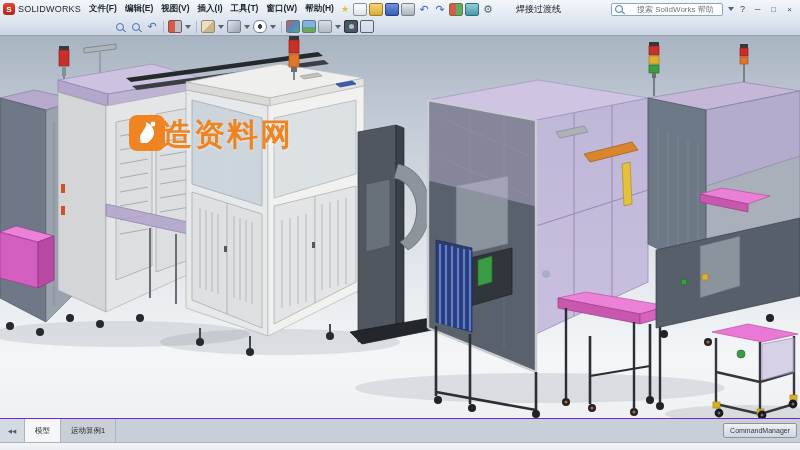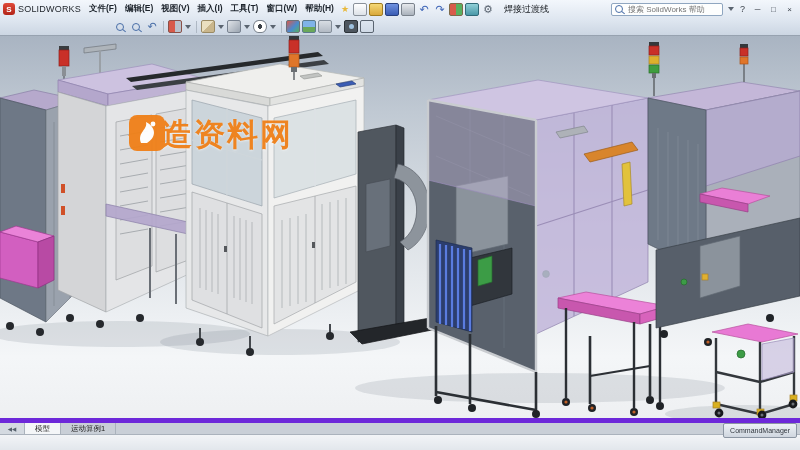--- a/index.html
+++ b/index.html
@@ -18,28 +18,28 @@
   .star{color:#e8b93c;font-size:9px;padding:0 3px;}
   .tbi{width:14px;height:13px;border-radius:2px;margin:0 1px;box-sizing:border-box;flex:0 0 auto;}
   .t-glyph{background:none;color:#3f66b8;font-size:11px;line-height:12px;text-align:center;width:14px;}
   .gear{color:#5a6470;}
   .c-page{background:linear-gradient(#ffffff,#dde2e8);border:1px solid #8a919a;}
   .c-folder{background:linear-gradient(#f5d875,#d9a93c);border:1px solid #a07c20;}
   .c-save{background:linear-gradient(#6f92e0,#3a5cb4);border:1px solid #27407e;}
   .c-print{background:linear-gradient(#e6e9ed,#aab2bc);border:1px solid #7a828c;}
   .c-rebuild{background:linear-gradient(90deg,#d85a4a 50%,#58b060 50%);border:1px solid #7c6a4a;}
   .c-props{background:linear-gradient(#8fd0d8,#4a98a8);border:1px solid #2f6a78;}
-  .title{margin-left:8px;font-size:9px;color:#14181d;white-space:nowrap;}
+  .title{margin-left:20px;font-size:9px;color:#14181d;white-space:nowrap;}
   .spacer{flex:1;}
   .search{display:flex;align-items:center;width:112px;height:13px;background:#fdfefe;
           border:1px solid #8fa6c0;border-radius:2px;padding:0 3px;margin:0 3px;box-sizing:border-box;}
   .mgi{width:6px;height:6px;border:1.3px solid #4a6fa8;border-radius:50%;position:relative;flex:0 0 auto;}
   .mgi::after{content:"";position:absolute;left:5px;top:6px;width:4px;height:1.4px;background:#4a6fa8;transform:rotate(40deg);}
   .search input{border:none;outline:none;background:transparent;font-size:8px;color:#6a7686;
-                width:100%;margin-left:3px;font-family:inherit;}
+                width:100%;margin-left:12px;font-family:inherit;}
   .caret{width:0;height:0;border-left:3px solid transparent;border-right:3px solid transparent;
          border-top:4px solid #5a6470;margin:0 2px;flex:0 0 auto;}
   .helpbtn{width:13px;height:12px;font-size:9px;color:#3c434c;display:flex;align-items:center;justify-content:center;}
   .winbtn{width:15px;height:12px;font-size:8px;color:#3c434c;display:flex;align-items:center;
           justify-content:center;margin-left:1px;}
   .row2{height:17px;display:flex;align-items:center;padding-left:112px;}
   .sep{width:1px;height:12px;background:#aeb8c4;margin:0 3px;flex:0 0 auto;}
   .v-prev{color:#4a6fa8;}
   .v-section{background:linear-gradient(90deg,#d85a4a 50%,#b9c2cc 50%);border:1px solid #8a5048;}
   .v-cube{background:linear-gradient(135deg,#eadfc0 50%,#c9b68c 50%);border:1px solid #9a8a64;}
@@ -57,21 +57,21 @@
     background:linear-gradient(180deg,#a9b4c2 0%,#c0c9d3 20%,#dde2e7 52%,#f4f6f8 84%,#eef0f2 100%);}
   .viewport svg{position:absolute;left:0;top:0;}
   .watermark{position:absolute;left:128px;top:78px;display:flex;align-items:center;gap:8px;
              opacity:.95;pointer-events:none;}
   .wm-text{font-size:31px;font-weight:bold;color:#f08018;letter-spacing:2px;
            text-shadow:0 1px 2px rgba(255,255,255,.55);}
   .cmdmgr{position:absolute;right:3px;top:423px;height:13px;background:linear-gradient(#eef2f6,#cfd6df);
           border:1px solid #8b95a2;border-radius:2px;font-size:7px;color:#2e343c;display:flex;
           align-items:center;padding:0 6px;z-index:6;}
   
-  .tabbar{height:16px;background:#c9cfd7;border-top:5px solid #6d28d9;display:flex;
+  .tabbar{height:24px;background:#c9cfd7;border-top:1px solid #6d28d9;display:flex;
           align-items:stretch;font-size:7.5px;box-sizing:border-box;}
   .tab-nav{width:24px;display:flex;align-items:center;justify-content:center;color:#55606c;
            font-size:5.5px;border-right:1px solid #aab2bc;background:#d4dae1;}
   .tab{padding:0 10px;display:flex;align-items:center;border-right:1px solid #aab2bc;color:#222;}
   .tab.active{background:#f4f6f8;}
   
   .statusbar{height:20px;background:linear-gradient(#f2f4f7,#dee3e9);border-top:1px solid #aab2bc;
              display:flex;align-items:center;font-size:8.5px;color:#2f343a;padding:0 7px;box-sizing:border-box;}
   .scluster{margin-left:auto;display:flex;align-items:center;gap:16px;}
   .ssep{width:1px;height:12px;background:#b6bec8;}

